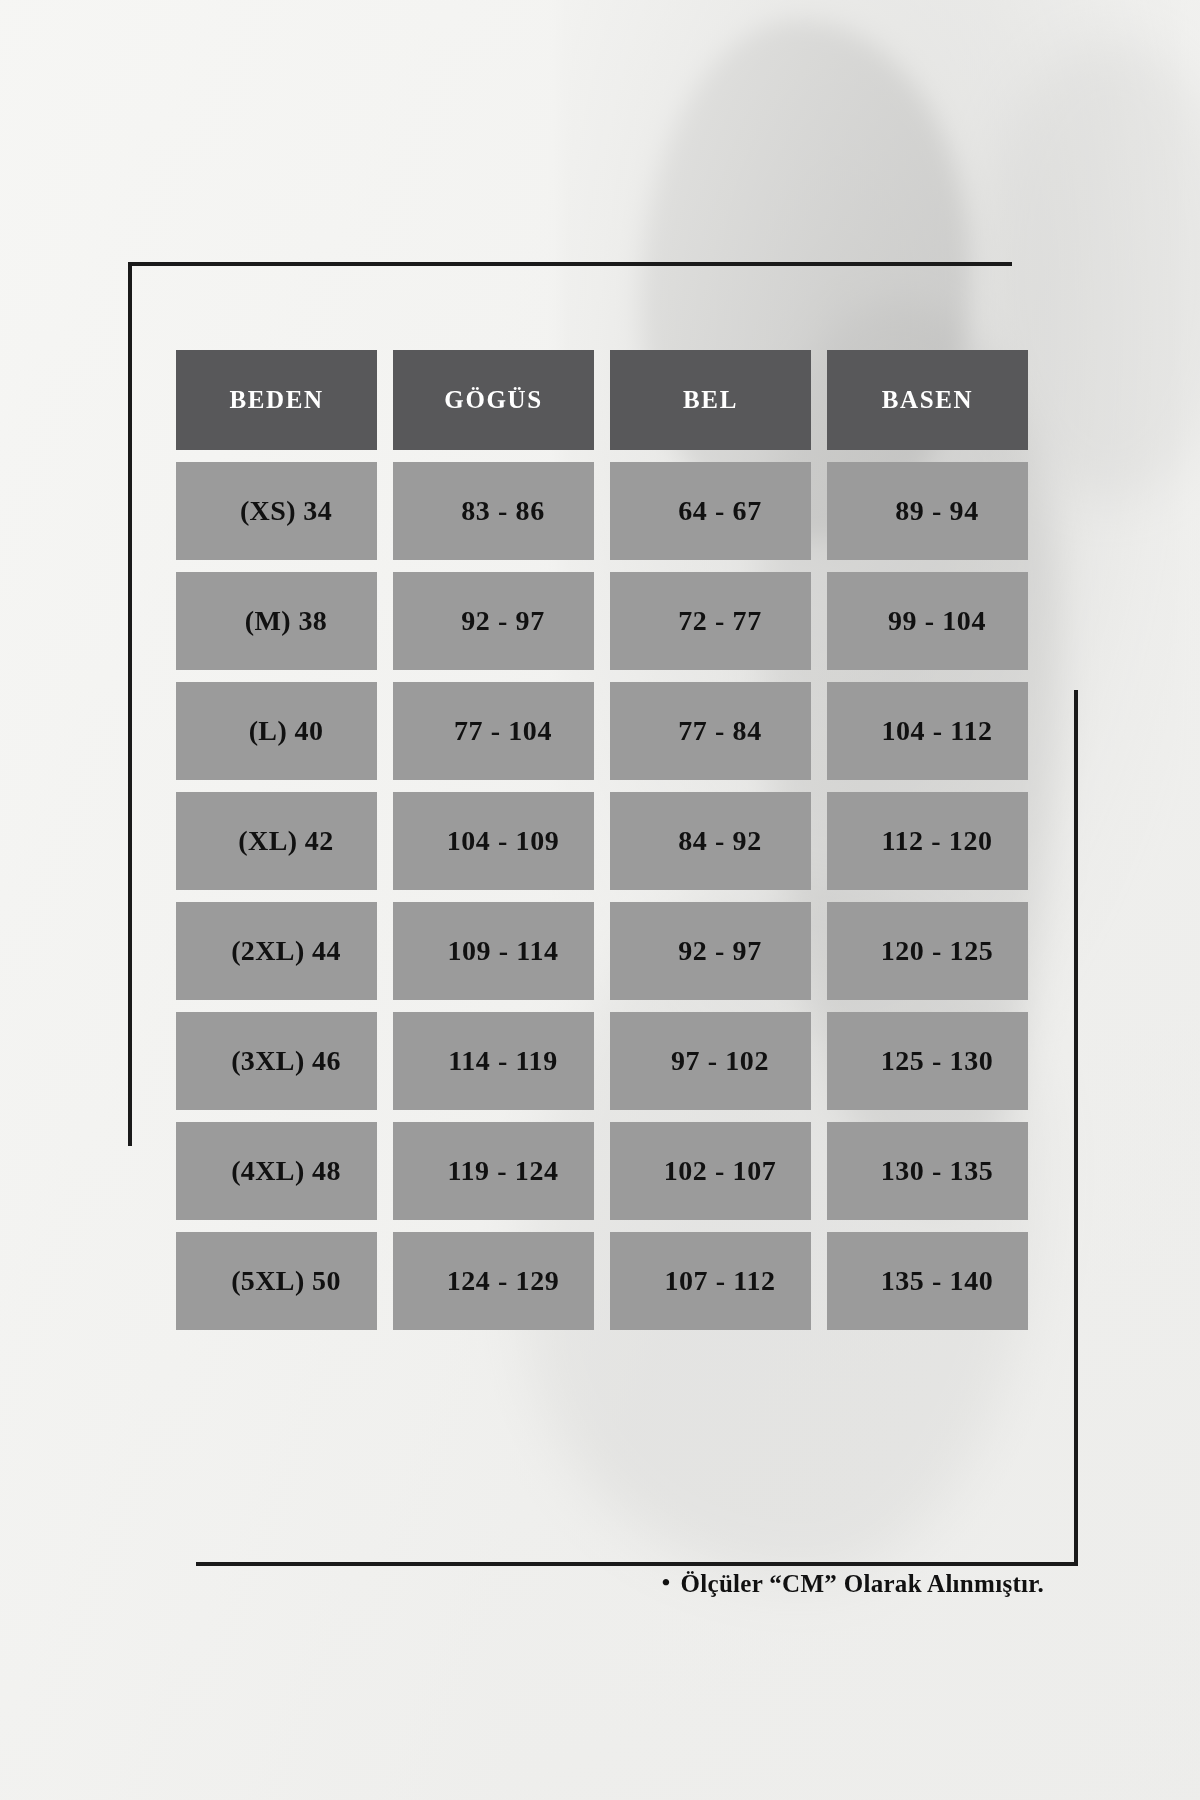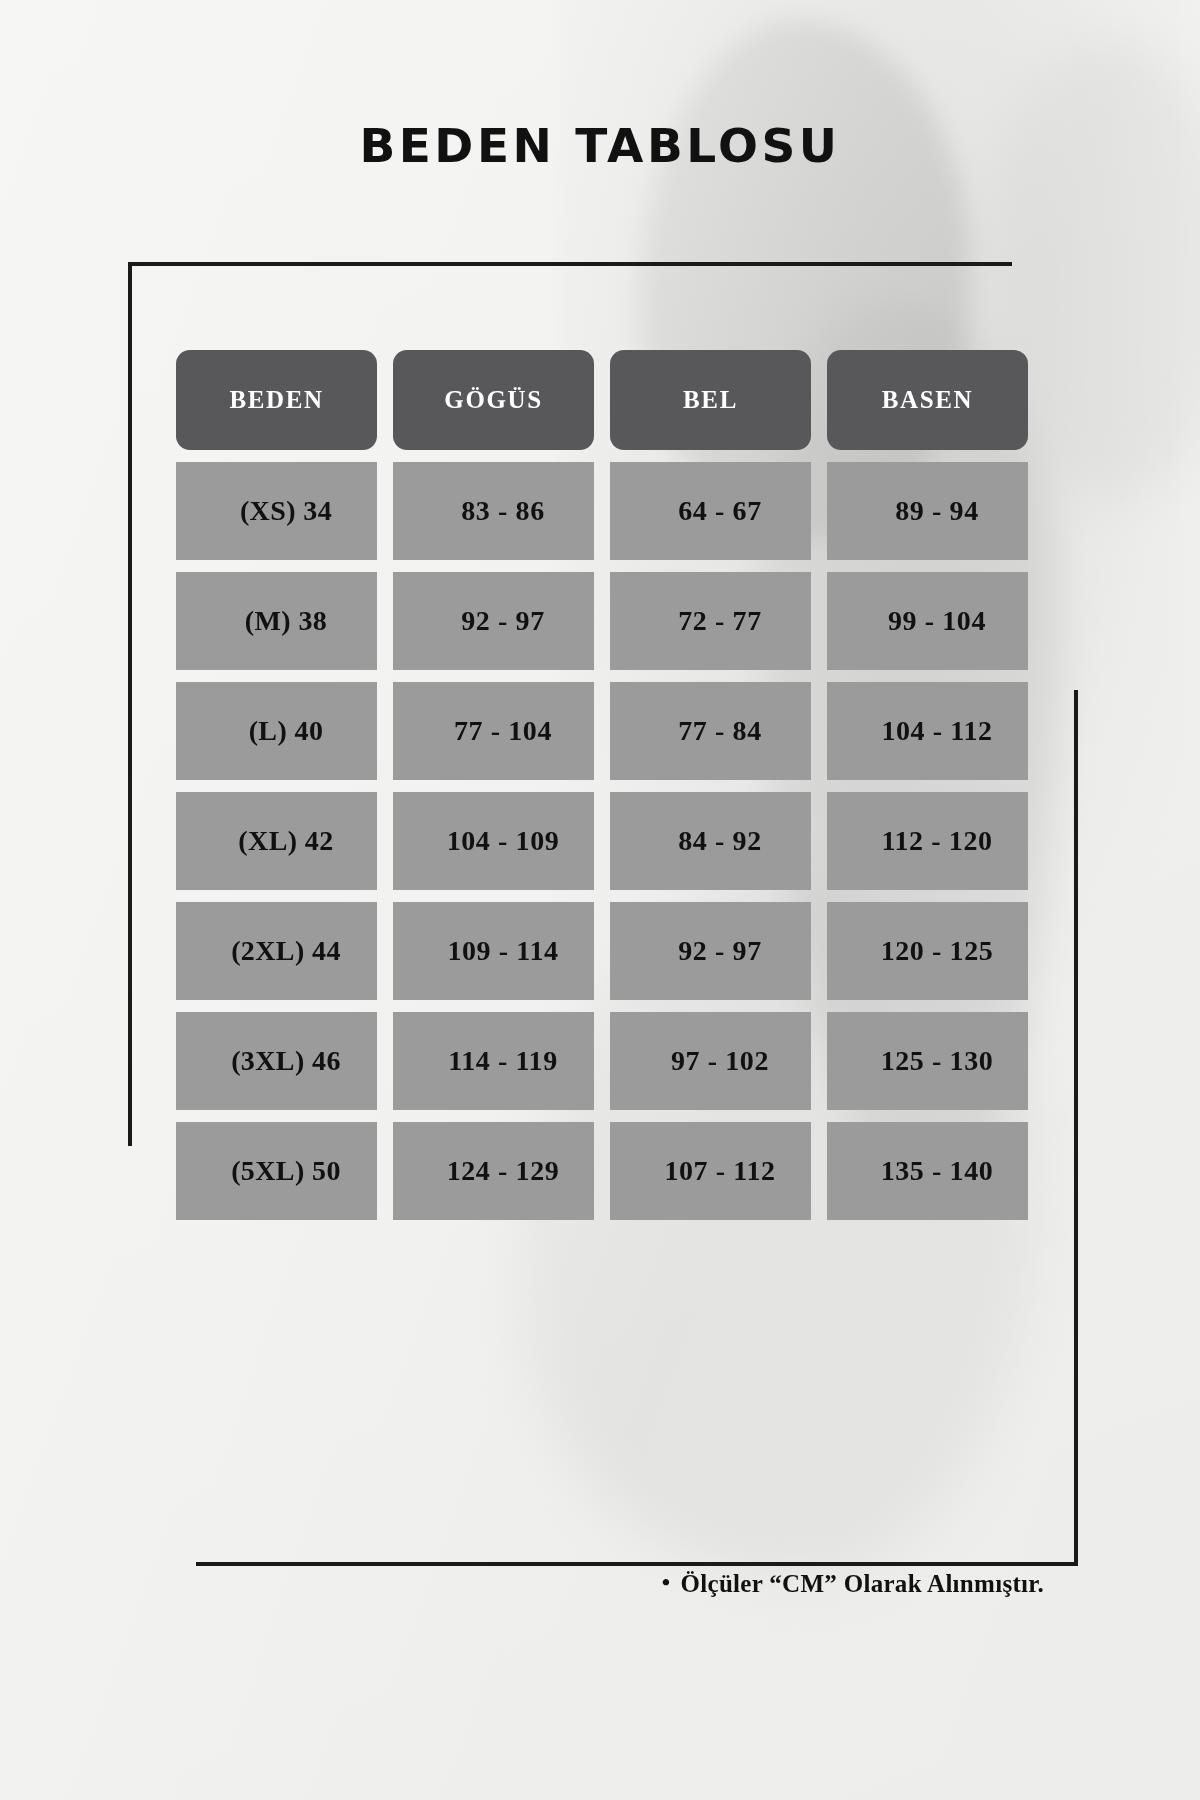--- a/index.html
+++ b/index.html
@@ -132,21 +132,20 @@
     background: #58585a;
     color: #ffffff;
     font-family: "Liberation Serif", serif;
     font-weight: bold;
     font-size: 25px;
     letter-spacing: 1.6px;
     height: 98px;
     width: 25%;
     text-align: center;
     vertical-align: middle;
-    border-radius: 14px;
   }
   table.size-table td {
     background: #9b9b9b;
     color: #111111;
     font-family: "Liberation Serif", serif;
     font-weight: bold;
     font-size: 28px;
     letter-spacing: 0.6px;
     height: 96px;
     width: 25%;
@@ -185,21 +184,20 @@
 
   <div class="bg-wrap">
     <div class="bg-shadow-a"></div>
     <div class="bg-shadow-e"></div>
     <div class="bg-shadow-b"></div>
     <div class="bg-shadow-c"></div>
     <div class="bg-shadow-d"></div>
     <div class="bg-veil"></div>
   </div>
 
-  <div class="title">BEDEN TABLOSU</div>
 
   <div class="frame-tl"></div>
   <div class="frame-br"></div>
 
   <table class="size-table">
     <thead>
       <tr>
         <th>BEDEN</th>
         <th>GÖGÜS</th>
         <th>BEL</th>
@@ -237,20 +235,26 @@
         <td>92 - 97</td>
         <td>120 - 125</td>
       </tr>
       <tr>
         <td class="size-cell">(3XL) 46</td>
         <td>114 - 119</td>
         <td>97 - 102</td>
         <td>125 - 130</td>
       </tr>
       <tr>
+        <td class="size-cell">(4XL) 48</td>
+        <td>119 - 124</td>
+        <td>102 - 107</td>
+        <td>130 - 135</td>
+      </tr>
+      <tr>
         <td class="size-cell">(5XL) 50</td>
         <td>124 - 129</td>
         <td>107 - 112</td>
         <td>135 - 140</td>
       </tr>
     </tbody>
   </table>
 
   <div class="footnote">
     <span class="bullet">•</span><span>Ölçüler “CM” Olarak Alınmıştır.</span>

